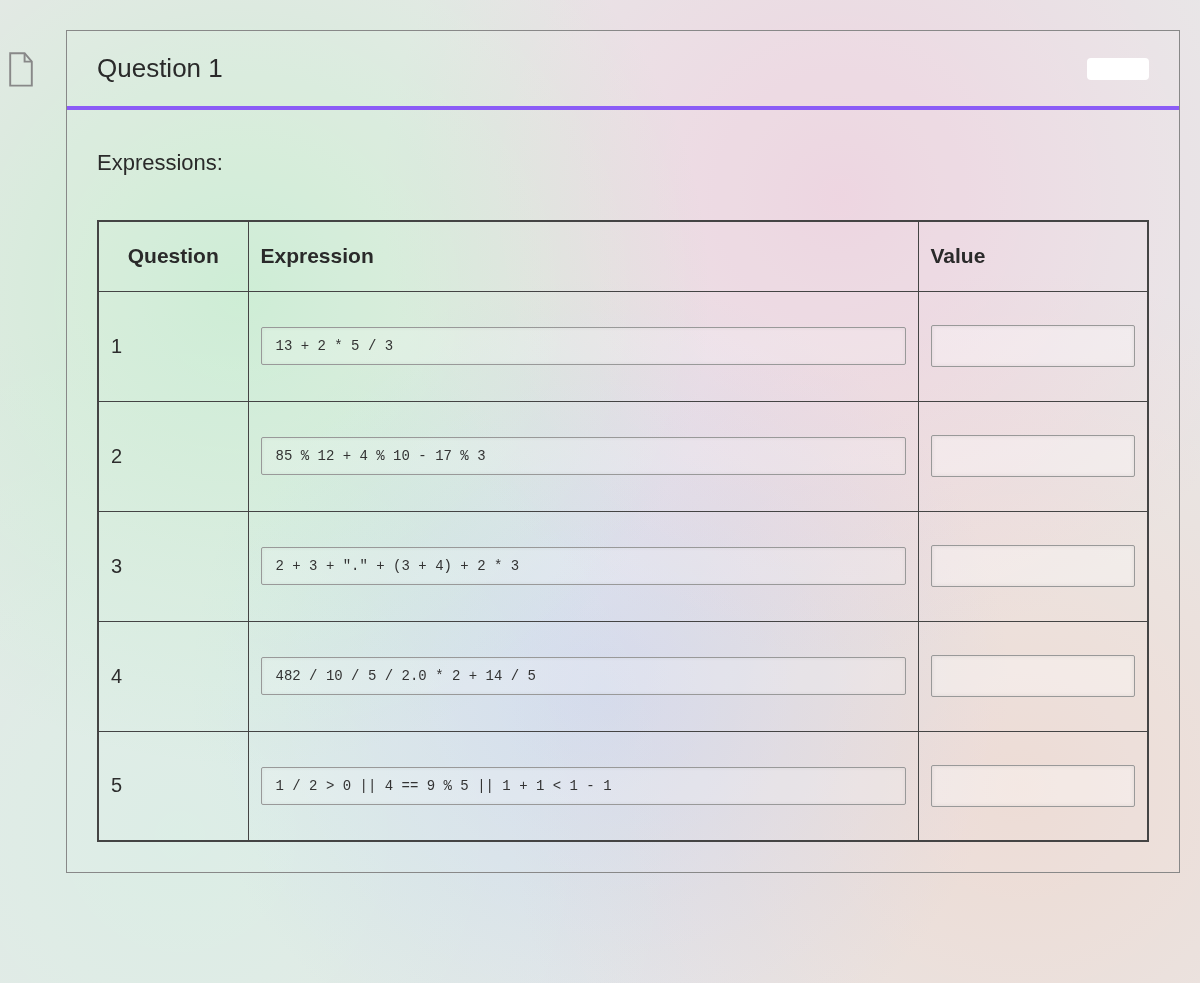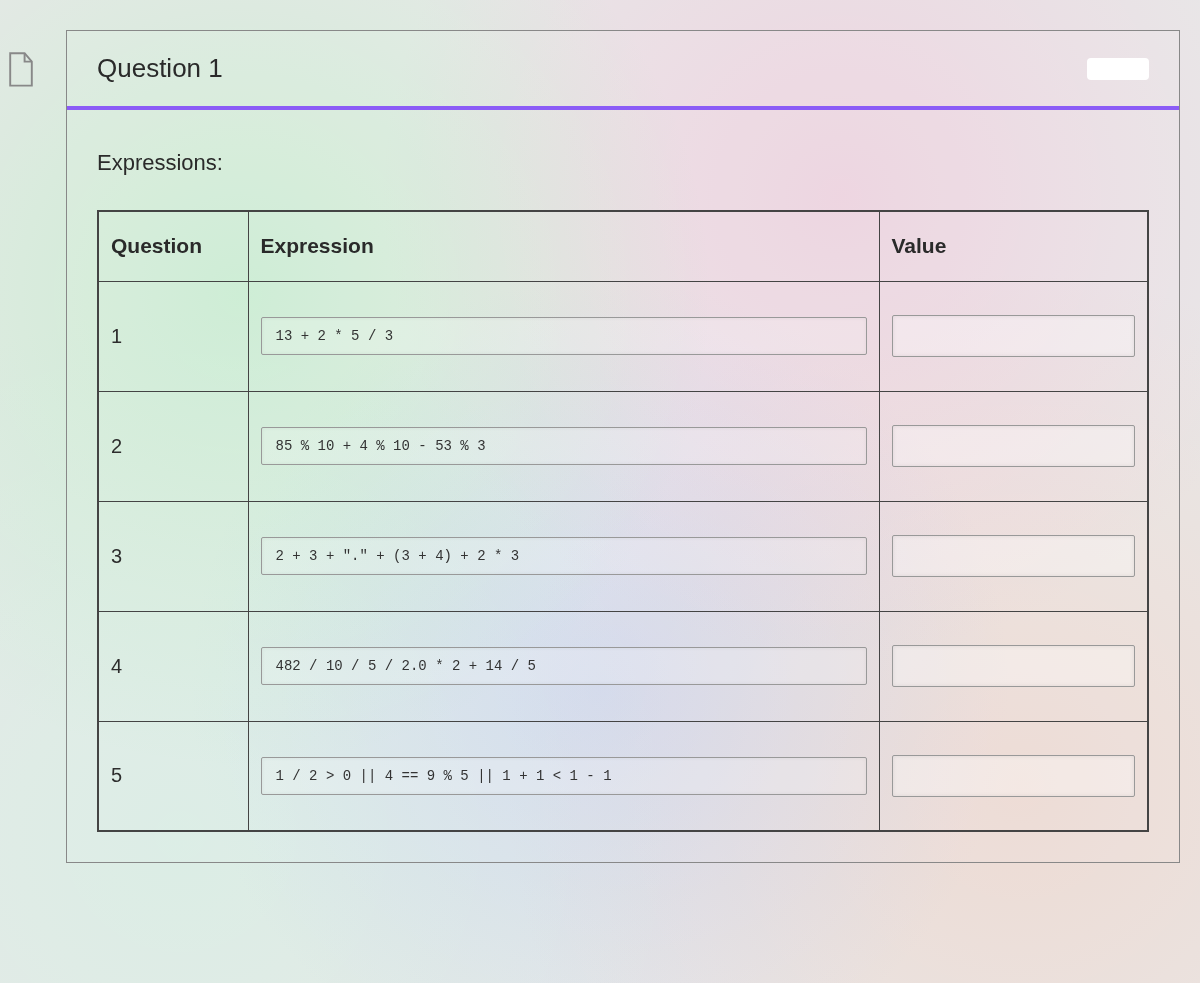--- a/index.html
+++ b/index.html
@@ -47,21 +47,21 @@
       background: #fff;
       border-radius: 4px;
       width: 62px;
       height: 22px;
     }
     .card-body { padding: 40px 30px 30px 30px; }
     .section-title {
       font-size: 22px;
       font-weight: 500;
       color: #2a2a2a;
-      margin-bottom: 34px;
+      margin-bottom: 44px;
     }
     .instructions {
       font-size: 21px;
       line-height: 1.55;
       color: #2a2a2a;
       margin-bottom: 34px;
       max-width: 980px;
     }
     table {
       width: 100%;
@@ -77,23 +77,23 @@
     th {
       font-size: 21px;
       font-weight: 600;
       color: #2a2a2a;
       height: 70px;
     }
     td {
       font-size: 20px;
       height: 110px;
     }
-    .col-q { width: 150px; }
+    .col-q { width: 150px; text-align: center; }
     .col-expr { width: auto; }
-    .col-val { width: 269px; }
+    .col-val { width: 230px; }
     .expr-box {
       display: block;
       border: 1px solid #999;
       background: rgba(255,255,255,0.2);
       padding: 10px 14px;
       font-family: "SFMono-Regular", Consolas, "Liberation Mono", Menlo, monospace;
       font-size: 14px;
       color: #333;
       white-space: pre;
       border-radius: 2px;
@@ -140,21 +140,21 @@
         <tr>
           <td>1</td>
           <td>
               <span class="expr-box">13 + 2 * 5 / 3</span>
             </td>
           <td><input class="value-input" value="" style=""></td>
         </tr>
         <tr>
           <td>2</td>
           <td>
-              <span class="expr-box">85 % 10 + 4 % 10 - 53 % 3</span>
+              <span class="expr-box">85 % 12 + 4 % 10 - 17 % 3</span>
             </td>
           <td><input class="value-input" value="" style=""></td>
         </tr>
         <tr>
           <td>3</td>
           <td>
               <span class="expr-box">2 + 3 + "." + (3 + 4) + 2 * 3</span>
             </td>
           <td><input class="value-input" value="" style=""></td>
         </tr>

